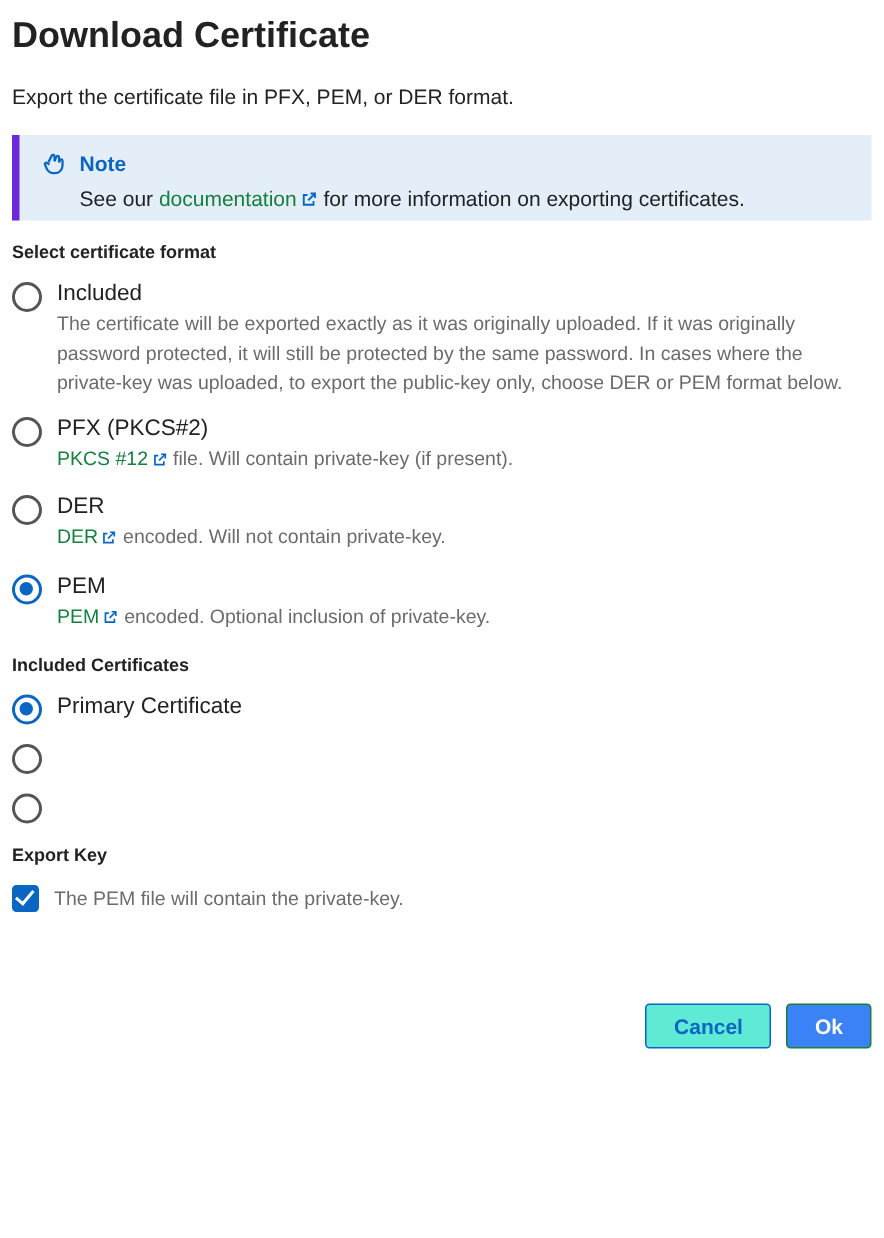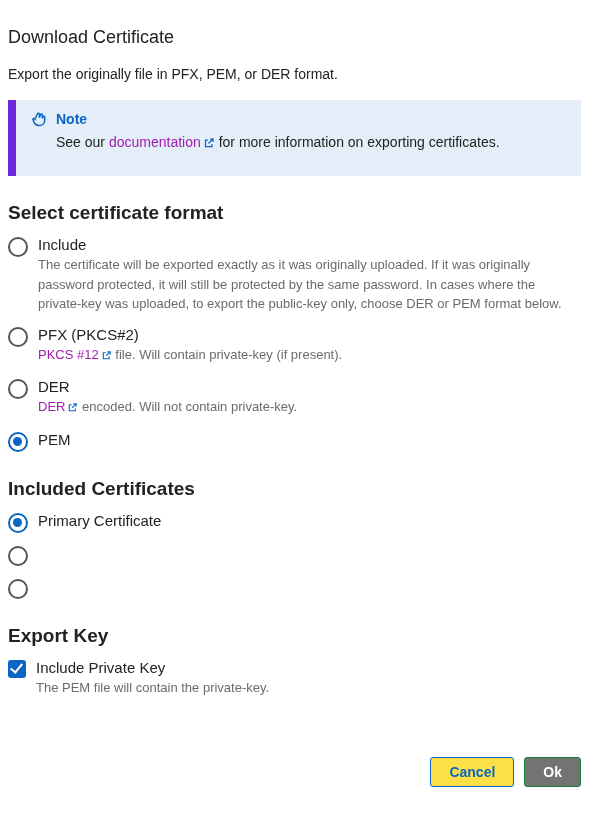--- a/index.html
+++ b/index.html
@@ -6,33 +6,33 @@
   body {
     margin: 0;
     padding: 8px;
     font-family: "Segoe UI", Arial, sans-serif;
     font-size: 14px;
     color: #222;
     width: 589px;
     background: #fff;
   }
   h1.page-title {
-    font-size: 18px;
-    font-weight: 400;
-    margin: 19px 0 18px 0;
+    font-size: 24px;
+    font-weight: 700;
+    margin: 2px 0 18px 0;
   }
   .lead {
     margin: 0 0 18px 0;
     font-size: 14px;
     color: #222;
   }
   .note-box {
-    border-left: 8px solid #6d28d9;
+    border-left: 5px solid #6d28d9;
     background: #e3eef8;
-    padding: 10px 14px 24px 14px;
+    padding: 10px 14px 5px 14px;
   }
   .note-head {
     display: flex;
     align-items: center;
     gap: 8px;
     margin-bottom: 6px;
   }
   .note-head .icon-wave {
     width: 18px;
     height: 18px;
@@ -41,32 +41,32 @@
     color: #0a66c2;
     font-weight: 700;
     font-size: 14px;
   }
   .note-body {
     padding-left: 26px;
     font-size: 14px;
     color: #222;
   }
   a.link {
-    color: #a21caf;
+    color: #15803d;
     text-decoration: none;
   }
   .ext-icon {
     display: inline-block;
     vertical-align: -2px;
     margin-left: 2px;
   }
   .section-title {
-    font-size: 19px;
-    font-weight: 700;
-    margin: 26px 0 12px 0;
+    font-size: 12px;
+    font-weight: 700;
+    margin: 14px 0 12px 0;
   }
   .option {
     display: flex;
     align-items: flex-start;
     gap: 10px;
     margin-bottom: 12px;
   }
   .radio {
     width: 20px;
     height: 20px;
@@ -127,36 +127,36 @@
     margin-top: 60px;
   }
   .btn {
     padding: 6px 18px;
     font-size: 14px;
     font-weight: 700;
     border-radius: 3px;
     cursor: pointer;
   }
   .btn-cancel {
-    background: #fde047;
+    background: #5eead4;
     border: 1px solid #0a66c2;
     color: #0a66c2;
   }
   .btn-ok {
-    background: #737373;
+    background: #3b82f6;
     border: 1px solid #1a7f37;
     color: #fff;
   }
 </style>
 </head>
 <body>
 
 <h1 class="page-title">Download Certificate</h1>
 
-<p class="lead">Export the originally file in PFX, PEM, or DER format.</p>
+<p class="lead">Export the certificate file in PFX, PEM, or DER format.</p>
 
 <div class="note-box">
   <div class="note-head">
     <span class="icon-wave">
       <svg viewBox="0 0 24 24" width="18" height="18" fill="none" stroke="#0a66c2" stroke-width="2">
         <path d="M7 11l3-6c.7-1.2 2.5-.7 2.5.7V10"></path>
         <path d="M12.5 10l1.5-4c.6-1.3 2.5-.8 2.5.6V11"></path>
         <path d="M16.5 11l.8-2c.5-1.2 2.3-.7 2.3.6v4c0 4-3 7-7 7h-1c-2.5 0-4.5-1.3-5.8-3.3L4 13c-.7-1.1.7-2.3 1.7-1.5L8 13"></path>
       </svg>
     </span>
@@ -169,21 +169,21 @@
             <path d="M18 14v5H5V6h5"></path>
           </svg></span></a><span> for more information on exporting certificates.</span>
   </div>
 </div>
 
 <div class="section-title">Select certificate format</div>
 
 <div class="option">
   <div class="radio"></div>
   <div class="opt-body">
-    <div class="opt-label">Include</div>
+    <div class="opt-label">Included</div>
     <div class="opt-desc">The certificate will be exported exactly as it was originally uploaded. If it was originally password protected, it will still be protected by the same password. In cases where the private-key was uploaded, to export the public-key only, choose DER or PEM format below.</div>
   </div>
 </div>
 
 <div class="option">
   <div class="radio"></div>
   <div class="opt-body">
     <div class="opt-label">PFX (PKCS#2)</div>
     <div class="opt-desc">
       <a href="#" class="link"><span>PKCS #12</span><span class="ext-icon"><svg width="11" height="11" viewBox="0 0 24 24" fill="none" stroke="#0a66c2" stroke-width="2.5">
@@ -206,20 +206,27 @@
               <path d="M18 14v5H5V6h5"></path>
             </svg></span></a><span> encoded. Will not contain private-key.</span>
     </div>
   </div>
 </div>
 
 <div class="option">
   <div class="radio checked"></div>
   <div class="opt-body">
     <div class="opt-label">PEM</div>
+    <div class="opt-desc">
+      <a href="#" class="link"><span>PEM</span><span class="ext-icon"><svg width="11" height="11" viewBox="0 0 24 24" fill="none" stroke="#0a66c2" stroke-width="2.5">
+              <path d="M14 4h6v6"></path>
+              <path d="M20 4l-9 9"></path>
+              <path d="M18 14v5H5V6h5"></path>
+            </svg></span></a><span> encoded. Optional inclusion of private-key.</span>
+    </div>
   </div>
 </div>
 
 <div class="section-title">Included Certificates</div>
 
 <div class="option">
   <div class="radio checked"></div>
   <div class="opt-body">
     <div class="opt-label">Primary Certificate</div>
   </div>
@@ -229,21 +236,20 @@
 </div>
 <div class="option">
   <div class="radio"></div>
 </div>
 
 <div class="section-title">Export Key</div>
 
 <div class="option">
   <div class="checkbox checked"></div>
   <div class="opt-body">
-    <div class="opt-label">Include Private Key</div>
     <div class="opt-desc">The PEM file will contain the private-key.</div>
   </div>
 </div>
 
 <div class="footer">
   <button class="btn btn-cancel">Cancel</button>
   <button class="btn btn-ok">Ok</button>
 </div>
 
 </body></html>

